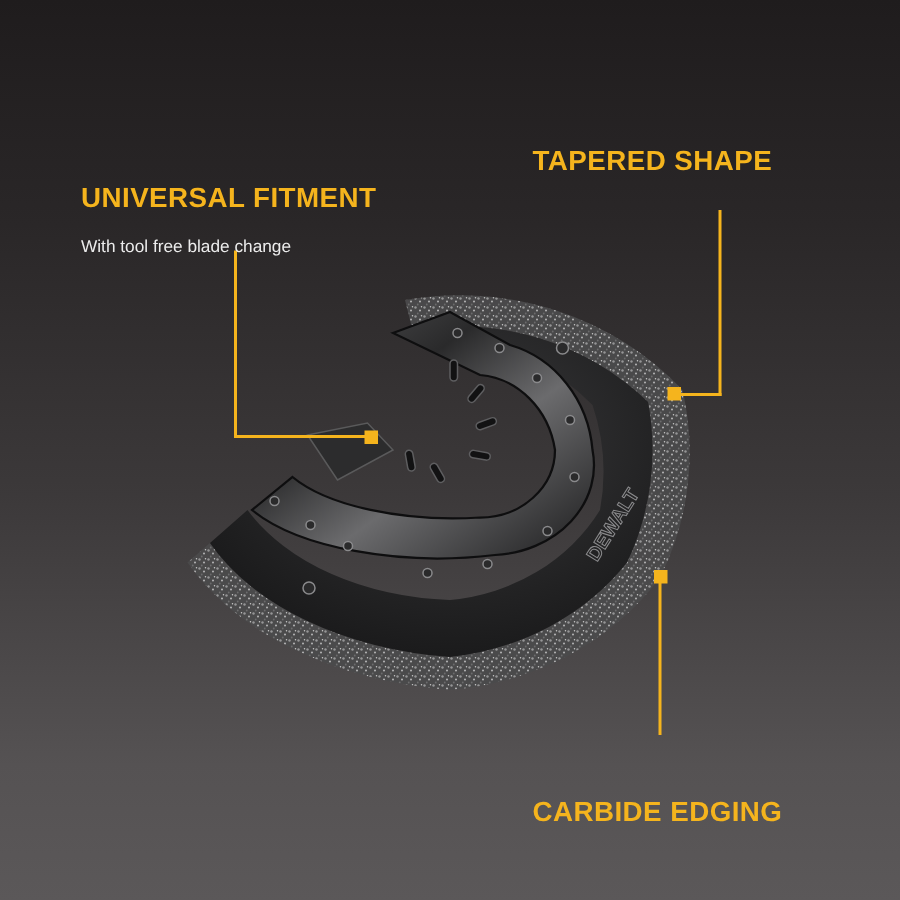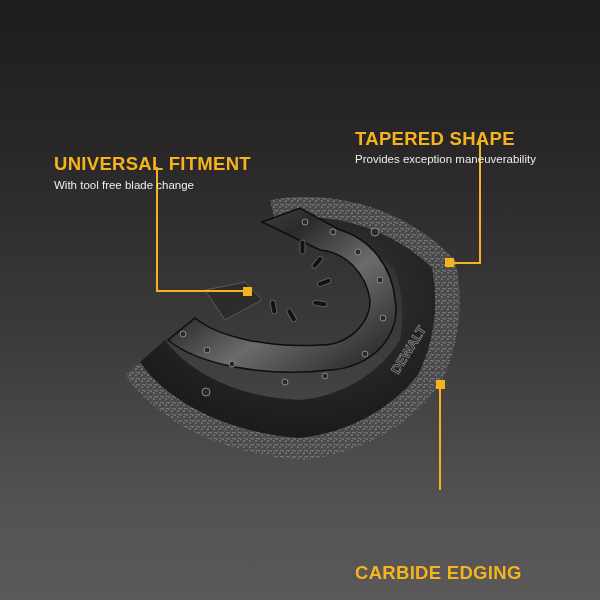--- a/index.html
+++ b/index.html
@@ -17,21 +17,20 @@
     .callout {
       position: absolute;
     }
     .callout-title {
       color: #f5b41d;
       font-weight: bold;
       font-size: 18.5px;
       letter-spacing: 0.3px;
       line-height: 20px;
       white-space: nowrap;
-      margin-top: 32px;
     }
     .callout-sub {
       color: #ececec;
       font-size: 11.5px;
       line-height: 14px;
       margin-top: 6px;
       white-space: nowrap;
     }
     .leader {
       position: absolute;
@@ -125,23 +124,22 @@
 
 <div class="leader" style="left:479px; top:140px; width:2px; height:124px;"></div>
 <div class="leader" style="left:450px; top:262px; width:31px; height:2px;"></div>
 <div class="marker" style="left:445px; top:258px;"></div>
 
 <div class="leader" style="left:439px; top:385px; width:2px; height:105px;"></div>
 <div class="marker" style="left:436px; top:380px;"></div>
 
 <div class="callout" style="left:54px; top:122px;">
   <div class="callout-title">UNIVERSAL FITMENT</div>
-  <div class="callout-sub" style="margin-top:4px;">With tool free blade change</div>
+  <div class="callout-sub" style="margin-top:16px;">With tool free blade change</div>
 </div>
 
 <div class="callout" style="left:355px; top:97px;">
   <div class="callout-title">TAPERED SHAPE</div>
-  <div class="callout-sub" style="margin-top:3px;">Provides exception maneuverability</div>
 </div>
 
 <div class="callout" style="left:355px; top:531px;">
   <div class="callout-title">CARBIDE EDGING</div>
 </div>
 
 </body></html>

